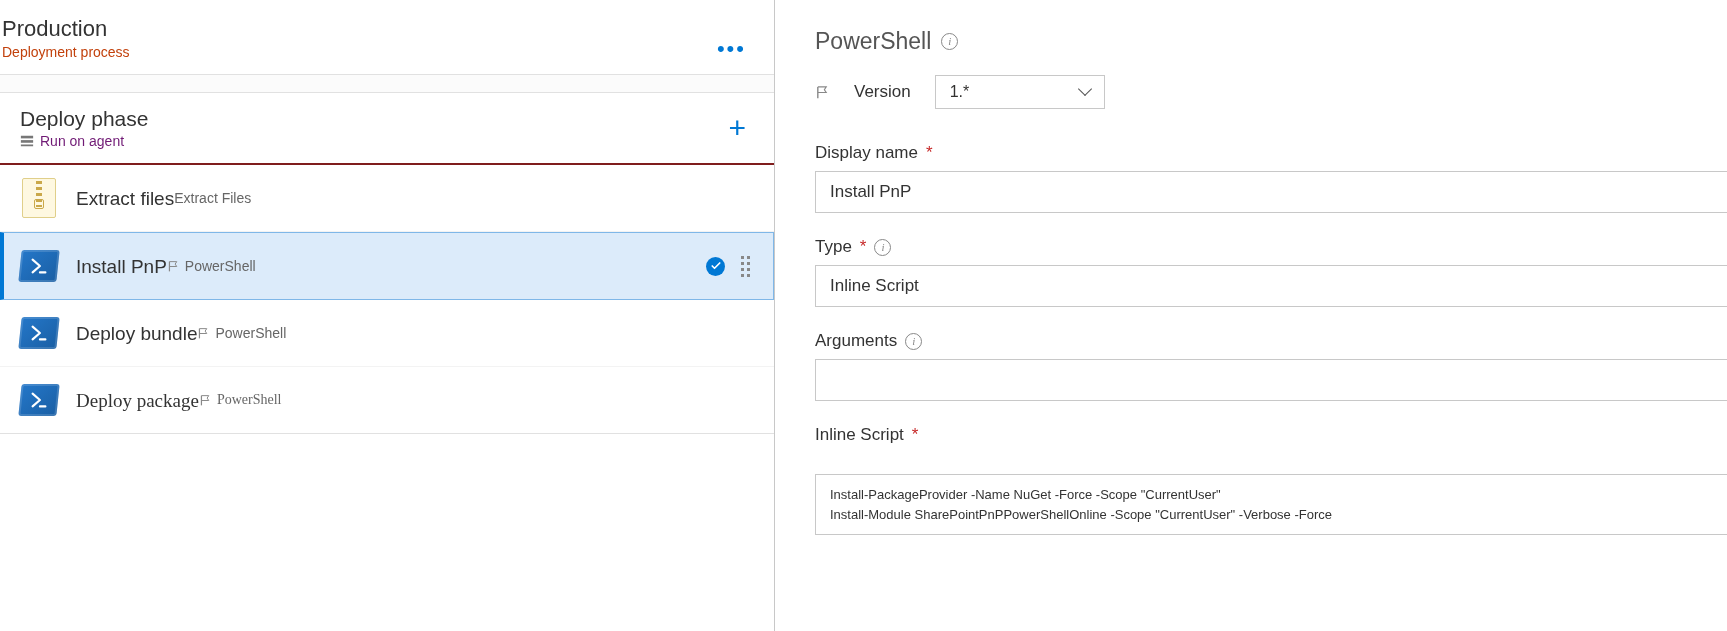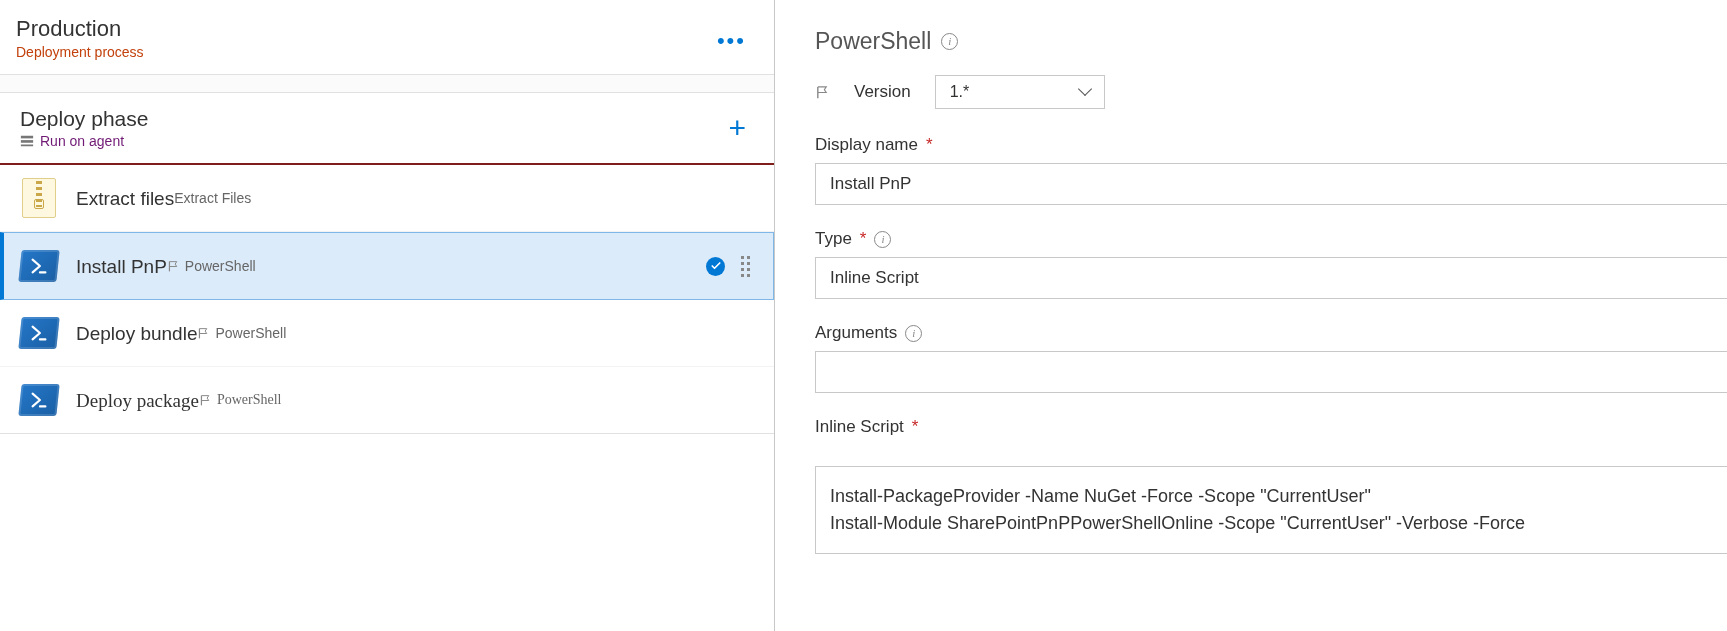--- a/index.html
+++ b/index.html
@@ -24,23 +24,23 @@
     background: #fff;
   }
   .right-pane {
     flex: 1;
     padding: 28px 0 0 40px;
     overflow: hidden;
   }
 
   
   .stage-header {
-    padding: 16px 20px 14px 16px;
-    display: flex;
-    align-items: center;
+    padding: 16px 20px 14px 2px;
+    display: flex;
+    align-items: flex-end;
     justify-content: space-between;
     border-bottom: 1px solid #e1e1e1;
     background: #fff;
   }
   .stage-header .titles .title {
     font-size: 22px;
     font-weight: 400;
     color: #333;
     line-height: 1.2;
   }
@@ -237,43 +237,43 @@
   .select-box::after {
     content: "";
     position: absolute;
     right: 14px; top: 50%; transform: translateY(-30%) rotate(45deg);
     width: 9px; height: 9px;
     border-right: 1px solid #555;
     border-bottom: 1px solid #555;
     margin-top: -5px;
   }
 
-  .field { margin-top: 26px; }
+  .field { margin-top: 34px; }
   .field2 { margin-top: 24px; }
   .field-label-row {
     display: flex; align-items: center; gap: 8px;
     font-size: 17px; color: #333; margin-bottom: 8px;
   }
   .req { color: #c62828; }
   .text-input {
     width: 100%;
     border: 1px solid #c8c8c8;
     border-right: none;
     padding: 10px 14px;
     font-size: 17px;
     font-family: inherit;
     color: #333;
     background: #fff;
   }
   .textarea-like {
     width: 100%;
     border: 1px solid #c8c8c8;
     border-right: none;
-    padding: 16px 14px;
-    font-size: 18px;
+    padding: 10px 14px;
+    font-size: 13px;
     font-family: inherit;
     color: #333;
     background: #fff;
     white-space: pre-wrap;
     line-height: 1.5;
     min-height: 40px;
     margin-top: 29px;
   }
 </style>
 </head>

